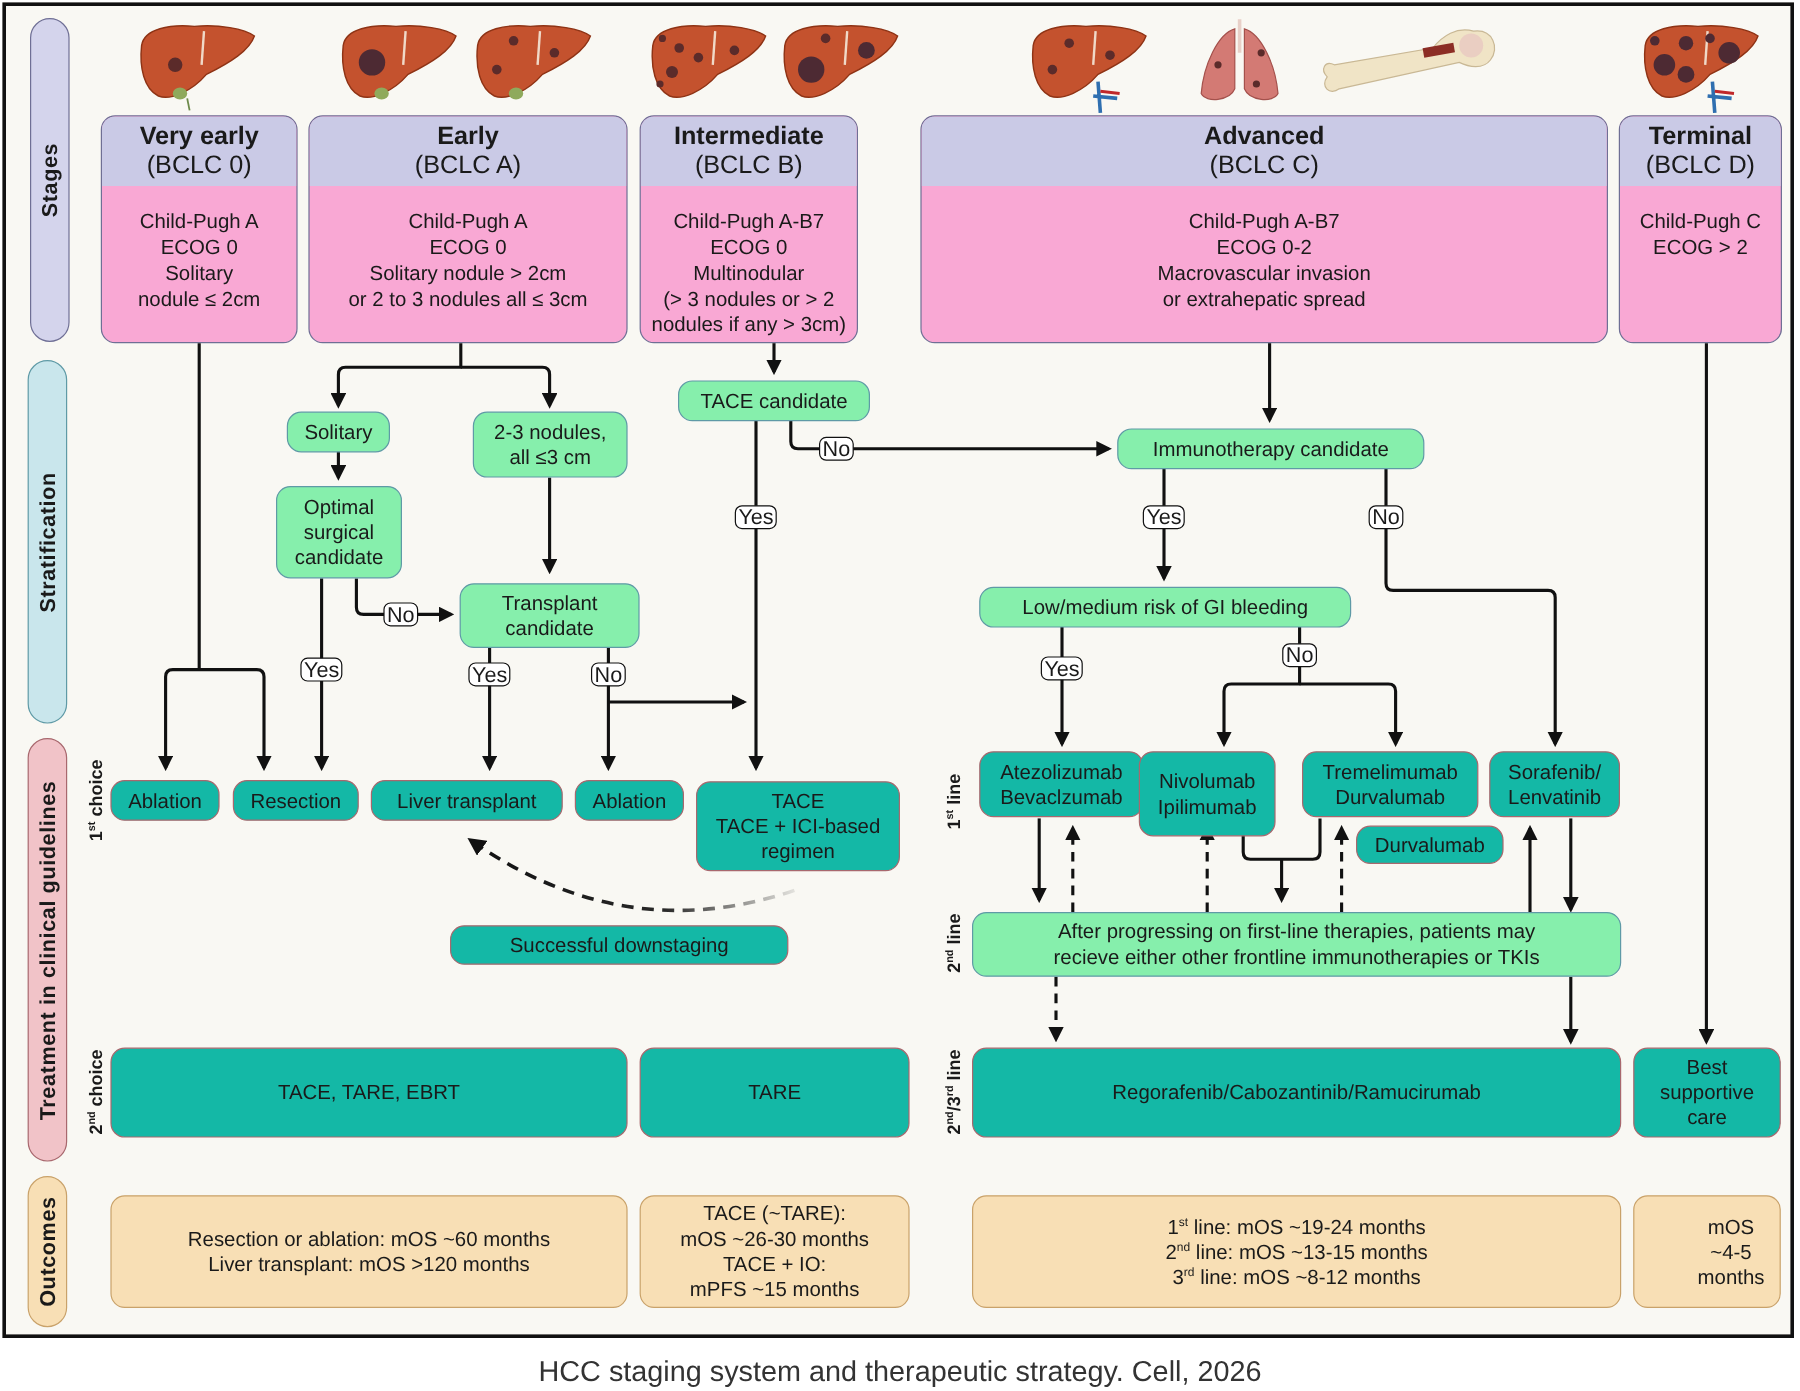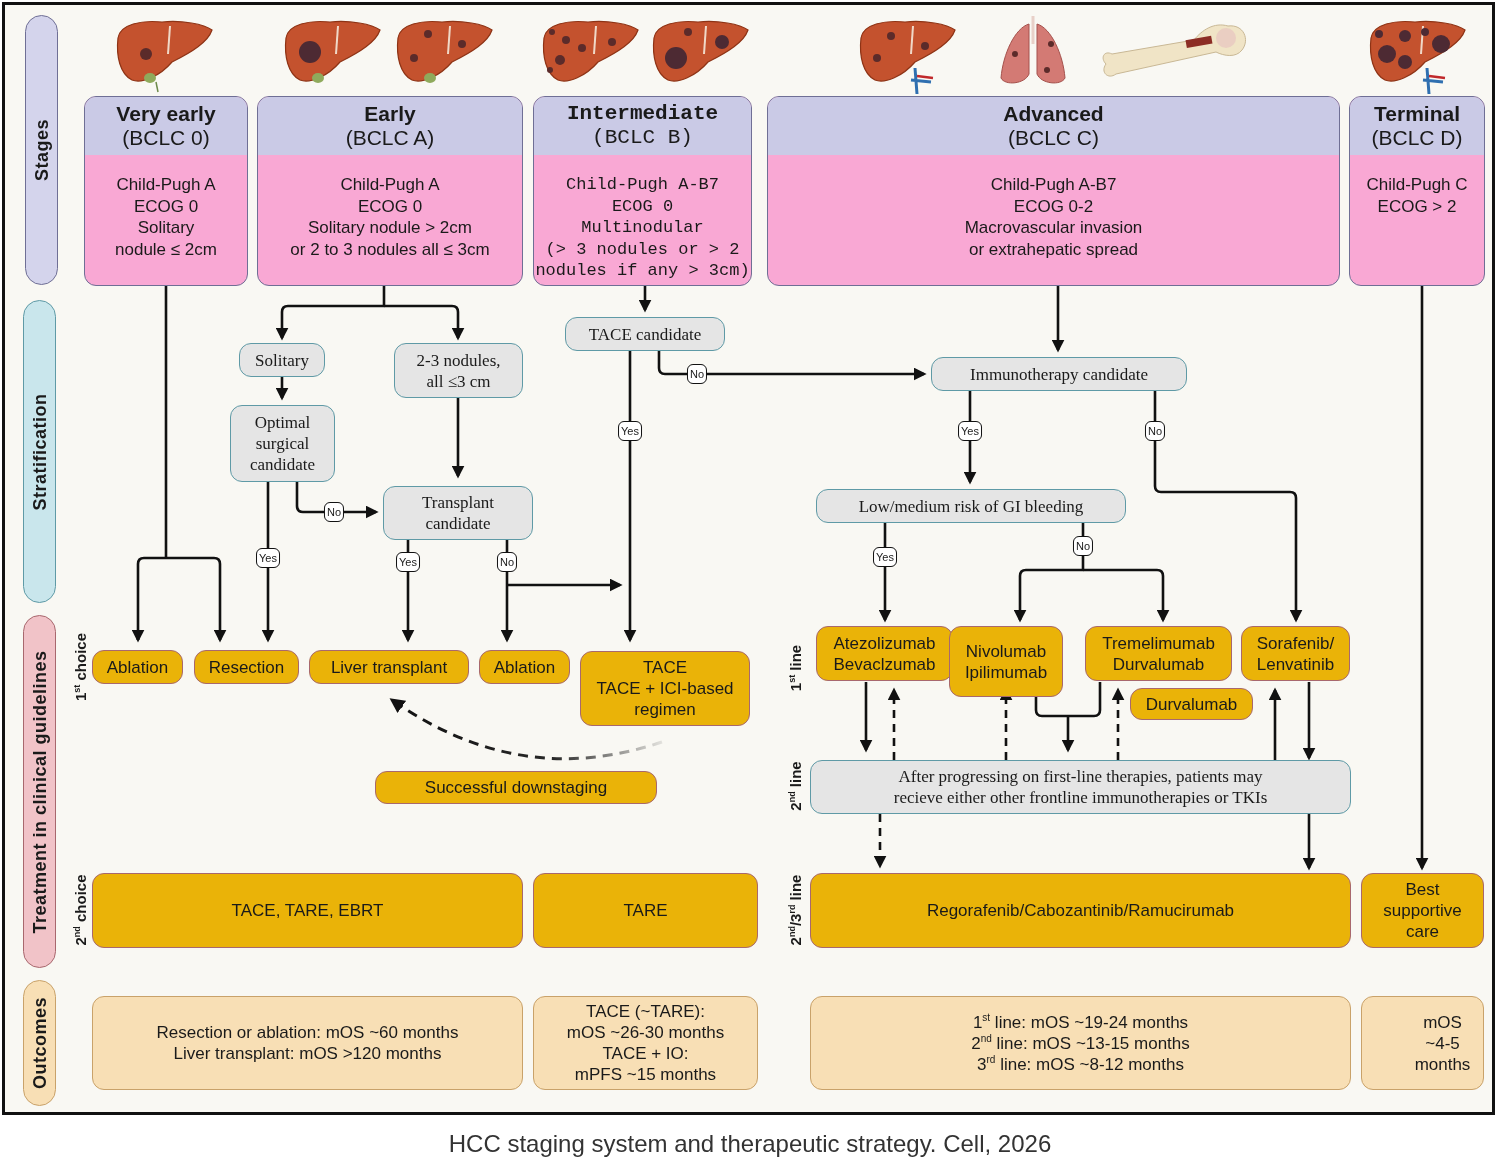--- a/index.html
+++ b/index.html
@@ -12,25 +12,25 @@
   .band.treat{background:#f1c3c8;border-color:#a8686e;}
   .band.out{background:#f8dfb5;border-color:#c9a26a;}
   .sublabel{position:absolute;white-space:nowrap;font-weight:bold;font-size:15px;transform-origin:center;transform:translate(-50%,-50%) rotate(-90deg);}
   .sublabel sup{font-size:9px;}
   .stage{position:absolute;border:1.5px solid #6f6f95;border-radius:12px;background:#f9a8d4;overflow:hidden;box-sizing:border-box;}
   .stage .hd{background:#cacae6;height:58px;display:flex;flex-direction:column;justify-content:center;align-items:center;}
   .stage .hd .t{font-weight:bold;font-size:21px;line-height:24px;}
   .stage .hd .s{font-size:21px;line-height:24px;}
   .stage .bd{padding-top:19px;text-align:center;font-size:17px;line-height:21.5px;white-space:pre-line;}
   .node{position:absolute;display:flex;align-items:center;justify-content:center;text-align:center;box-sizing:border-box;font-size:17px;line-height:21px;white-space:pre-line;}
-  .teal{background:#e5e5e5;border:1.5px solid #5f9aa6;border-radius:12px;color:#1a1a1a;font-family:Liberation Serif, serif;}
-  .pink{background:#eab308;border:1.5px solid #a8686e;border-radius:12px;color:#1a1a1a;}
+  .teal{background:#86efac;border:1.5px solid #5f9aa6;border-radius:12px;color:#1a1a1a;}
+  .pink{background:#14b8a6;border:1.5px solid #a8686e;border-radius:12px;color:#1a1a1a;}
   .tan{background:#f8dfb5;border:1.5px solid #c9a26a;border-radius:12px;color:#1a1a1a;}
   .node sup{font-size:10px;line-height:0;}
-  .tag{position:absolute;background:#fff;border:1.5px solid #111;border-radius:6px;font-size:11px;line-height:18px;padding:0 2px;transform:translate(-50%,-50%);white-space:nowrap;}
+  .tag{position:absolute;background:#fff;border:1.5px solid #111;border-radius:6px;font-size:18px;line-height:18px;padding:0 2px;transform:translate(-50%,-50%);white-space:nowrap;}
   .organ{position:absolute;}
   #caption{position:absolute;left:0;width:1500px;top:1130px;text-align:center;font-size:24px;color:#333;}
   svg#wires{position:absolute;left:0;top:0;width:1500px;height:1159px;pointer-events:none;}
 </style>
 </head>
 <body>
 
 <div id="frame"></div>
 
 <div class="band stages" style="left:25px;top:15px;width:33px;height:270px;">
@@ -138,21 +138,21 @@
 <div class="stage" style="left:257px;top:96px;width:266px;height:190px;">
   <div class="hd">
       <div class="t">Early</div>
       <div class="s">(BCLC A)</div>
     </div>
   <div class="bd">Child-Pugh A
 ECOG 0
 Solitary nodule &gt; 2cm
 or 2 to 3 nodules all ≤ 3cm</div>
 </div>
-<div class="stage" style="left:533px;top:96px;width:219px;height:190px;font-family:Liberation Mono, monospace;">
+<div class="stage" style="left:533px;top:96px;width:182px;height:190px;">
   <div class="hd">
       <div class="t">Intermediate</div>
       <div class="s">(BCLC B)</div>
     </div>
   <div class="bd">Child-Pugh A-B7
 ECOG 0
 Multinodular
 (&gt; 3 nodules or &gt; 2
 nodules if any &gt; 3cm)</div>
 </div>

